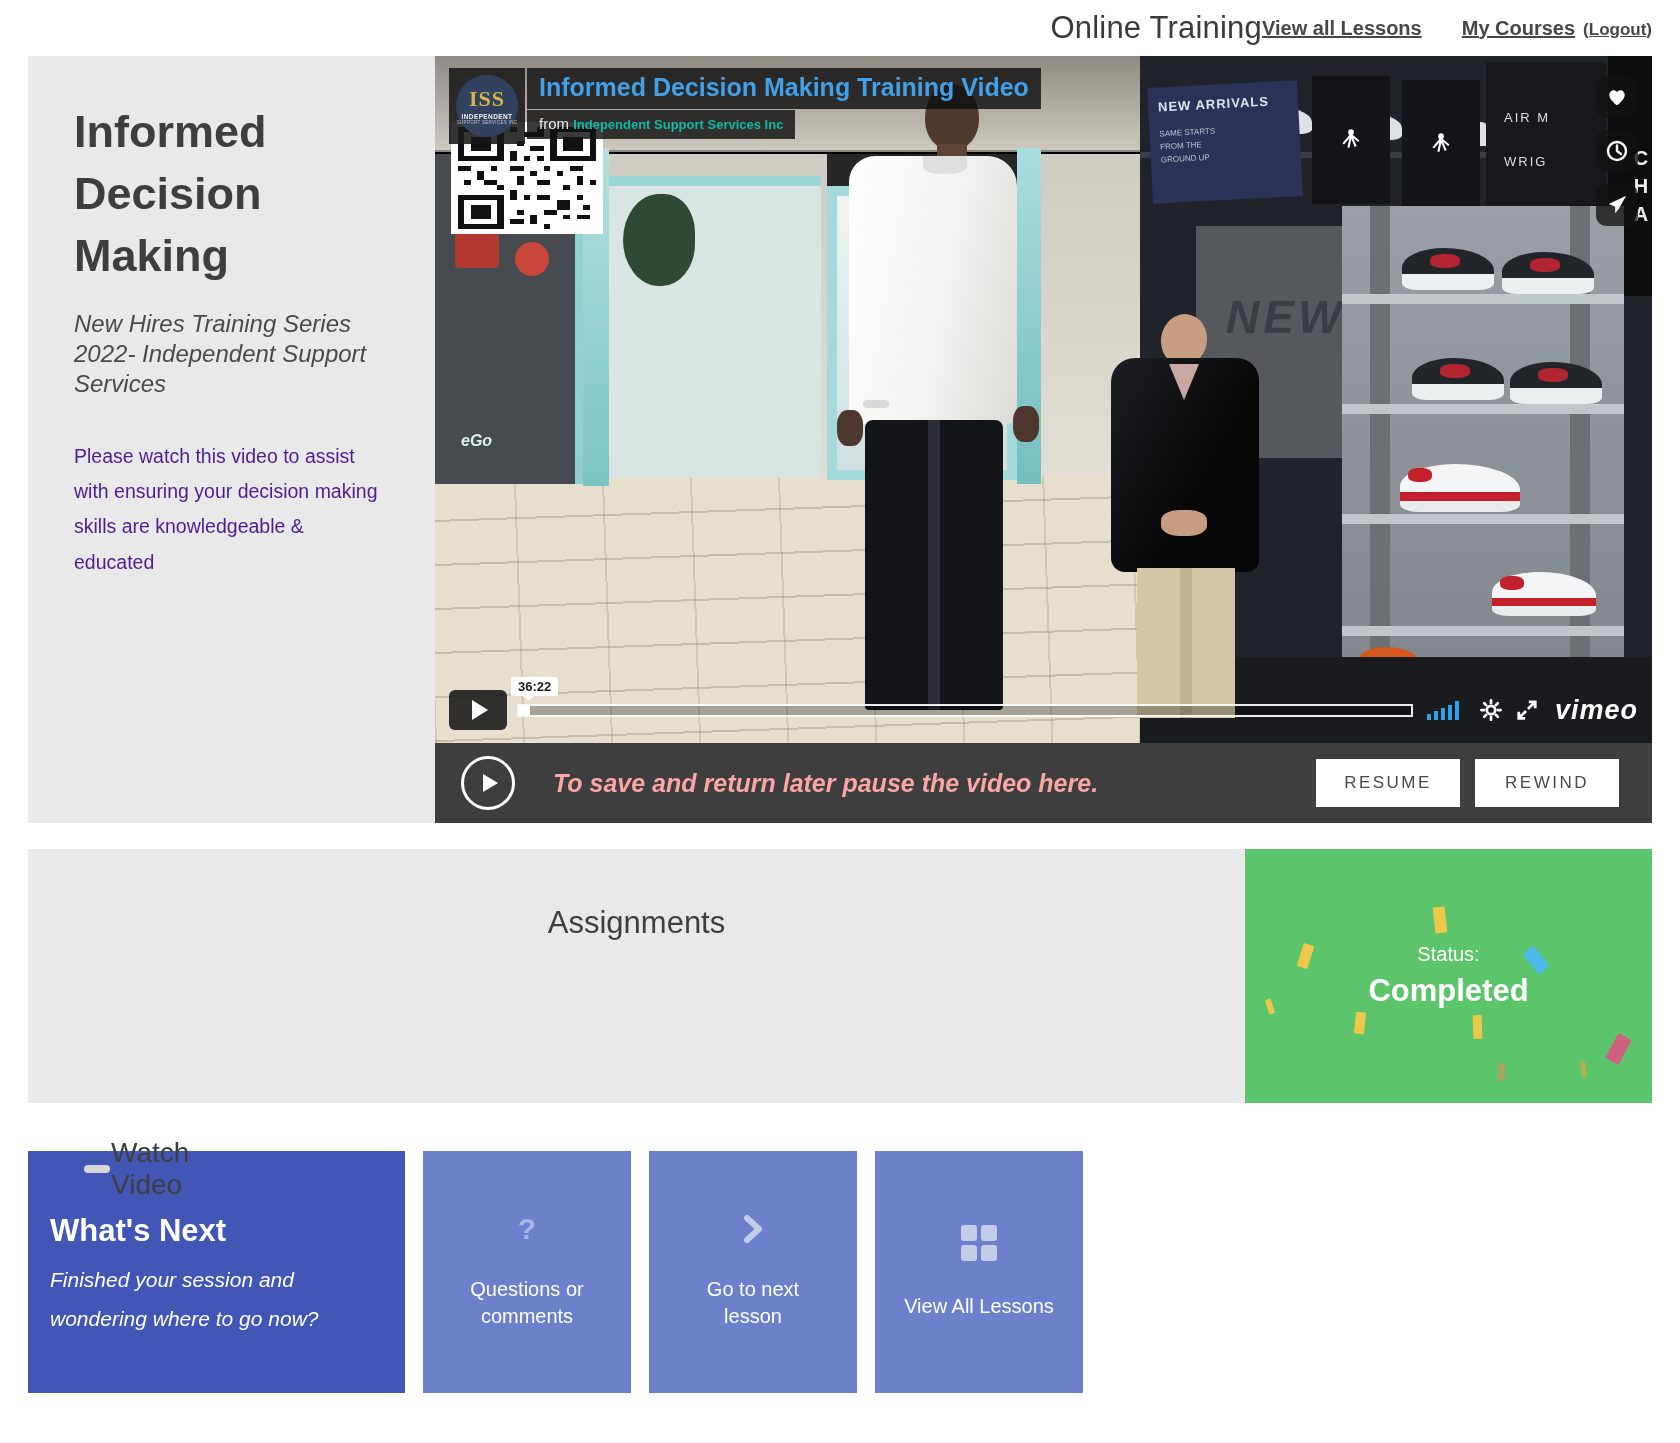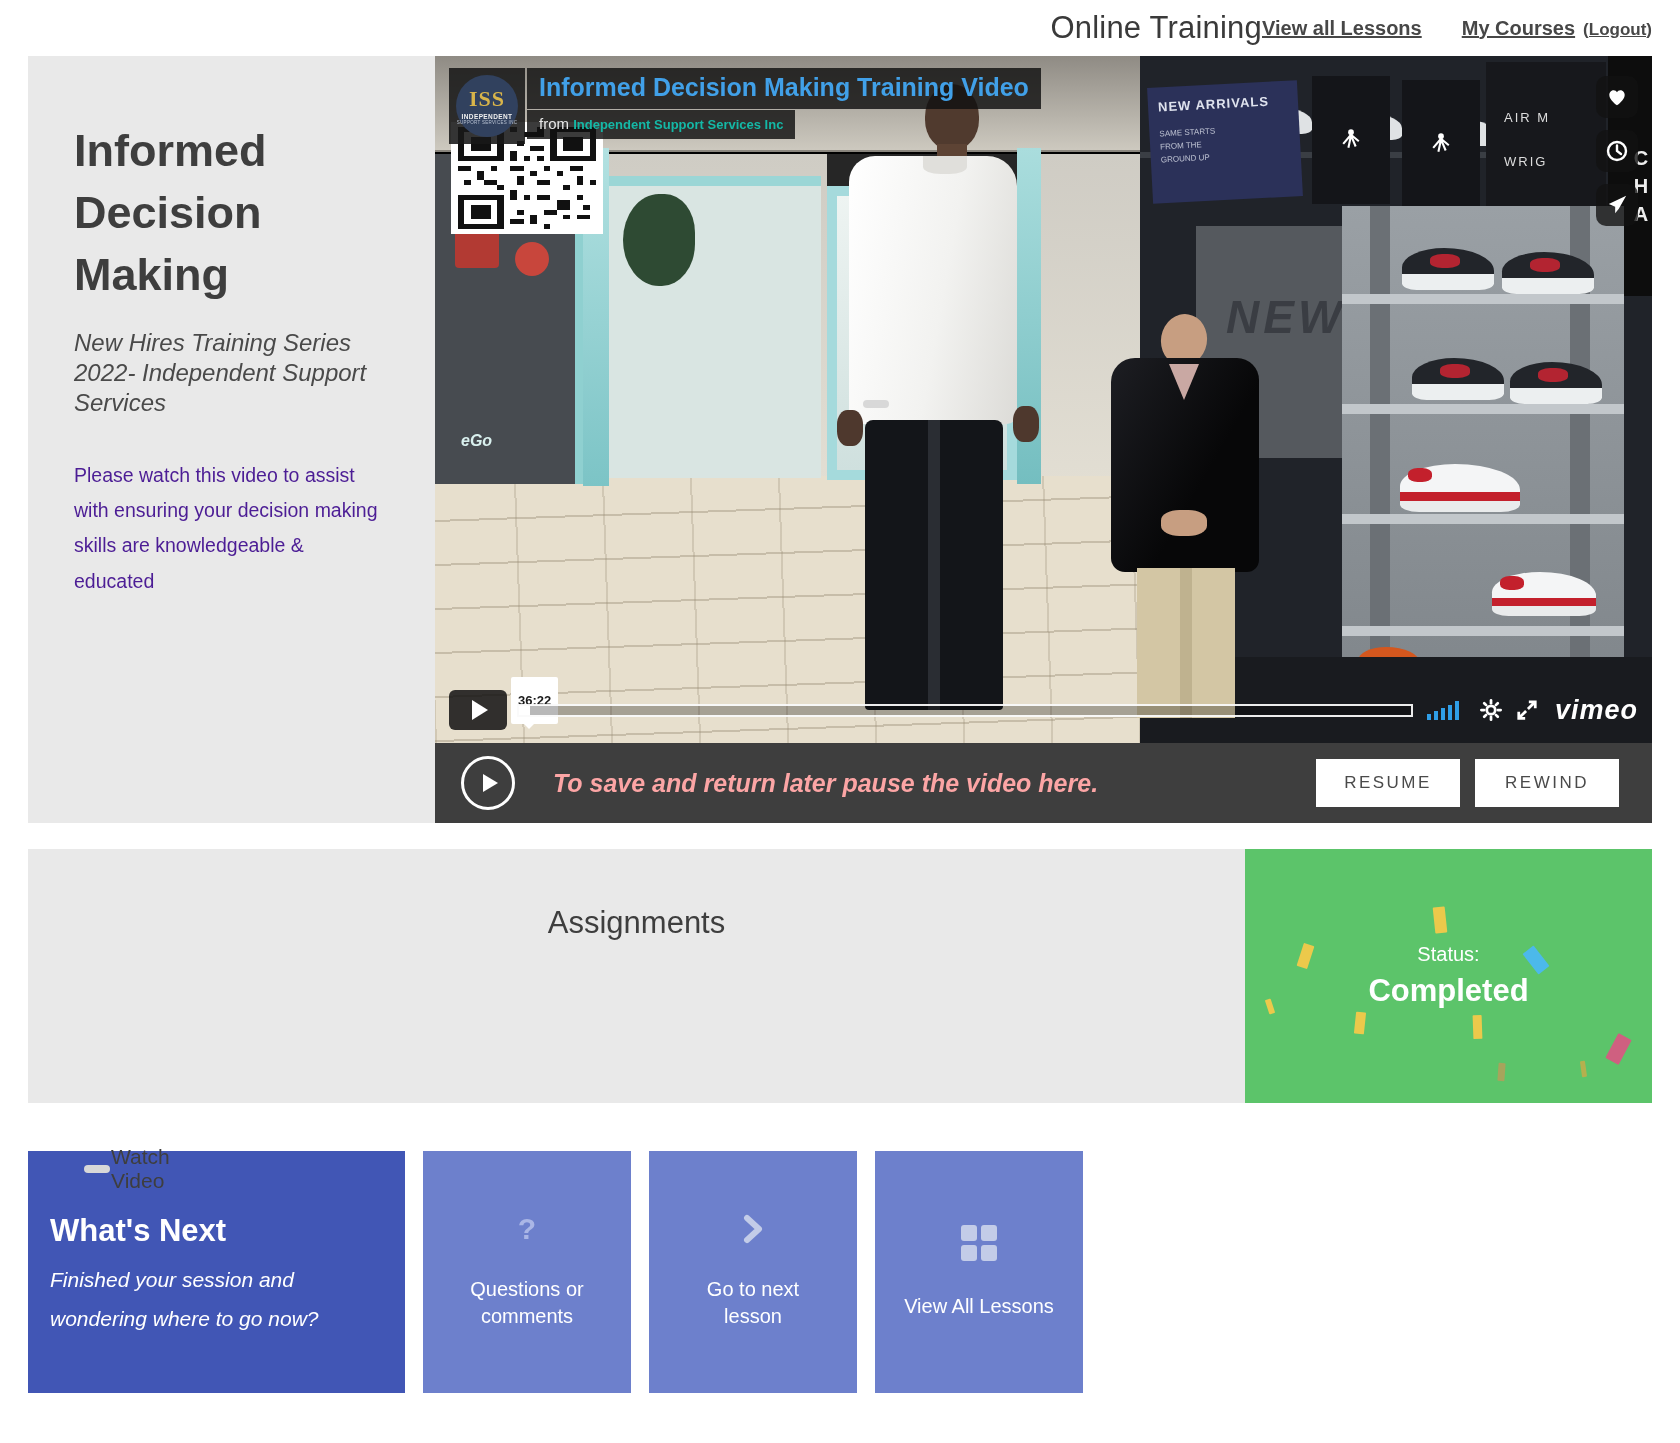--- a/index.html
+++ b/index.html
@@ -9,21 +9,21 @@
   
   .hdr { height:56px; display:flex; justify-content:flex-end; align-items:center; }
   .site-title { font-size:31px; font-weight:400; color:#3a3a3a; letter-spacing:.2px; }
   .hdr-nav { display:flex; align-items:baseline; gap:40px; }
   .hdr-link { font-size:20px; font-weight:bold; color:#474747; text-decoration:underline; cursor:pointer; }
   .hdr-sub { display:flex; align-items:baseline; gap:8px; }
   .hdr-logout { font-size:17px; font-weight:700; color:#474747; text-decoration:underline; cursor:pointer; }
 
   
   .main { display:flex; height:767px; }
-  .sidebar { width:407px; background:#e9e9e9; padding:64px 50px 0 46px; flex:none; }
+  .sidebar { width:407px; background:#e9e9e9; padding:45px 50px 0 46px; flex:none; }
   .lesson-title { font-size:45px; font-weight:bold; color:#3e3e3e; line-height:1.38; }
   .lesson-series { font-size:24px; font-style:italic; color:#4a4a4a; line-height:1.25; margin-top:22px; }
   .lesson-desc { font-size:19.5px; color:#4c1d95; line-height:1.8; margin-top:40px; }
 
   .video-col { flex:1; display:flex; flex-direction:column; }
   .player { position:relative; height:687px; background:#23262b; overflow:hidden; flex:none; }
 
   
   .sc-left { position:absolute; left:0; top:0; width:705px; height:100%; background:#000000; }
   .sc-ceil { position:absolute; left:0; top:0; width:100%; height:96px; background:linear-gradient(#8f8b84,#cdc9bf); border-bottom:2px solid #8a867e; }
@@ -96,21 +96,21 @@
   .vt-lines { margin-left:2px; }
   .vt-title { display:inline-block; background:rgba(16,16,16,.82); color:#41a0e8; font-size:25px; font-weight:bold; padding:5px 12px 7px; }
   .vt-by { display:inline-block; background:rgba(16,16,16,.82); color:#e8e8e8; font-size:15px; padding:5px 12px 7px; margin-top:1px; }
   .vt-by b { color:#14b8a6; font-size:13px; }
   .vid-actions { position:absolute; right:14px; top:20px; display:flex; flex-direction:column; gap:12px; z-index:5; }
   .va-btn { width:42px; height:42px; border-radius:10px; background:rgba(18,18,18,.78); display:flex; align-items:center; justify-content:center; cursor:pointer; }
 
   .controls { position:absolute; left:14px; right:14px; bottom:12px; height:42px; display:flex; align-items:center; z-index:5; }
   .play-btn { width:58px; height:40px; background:rgba(16,16,16,.85); border-radius:6px; display:flex; align-items:center; justify-content:center; cursor:pointer; flex:none; }
   .play-tri { width:0; height:0; border-left:16px solid #fff; border-top:10px solid transparent; border-bottom:10px solid transparent; margin-left:4px; }
-  .time-tip { position:absolute; left:62px; top:-12px; background:#fff; color:#1a1a1a; font-size:13px; font-weight:bold; padding:16px 7px; border-radius:2px; }
+  .time-tip { position:absolute; left:62px; top:-12px; background:#fff; color:#1a1a1a; font-size:13px; font-weight:bold; padding:2px 7px; border-radius:2px; }
   .time-tip::after { content:""; position:absolute; left:12px; bottom:-5px; border-left:6px solid transparent; border-right:6px solid transparent; border-top:6px solid #fff; }
   .progress { flex:1; height:13px; border:2px solid rgba(255,255,255,.92); background:rgba(0,0,0,.28); margin:0 14px 0 10px; position:relative; cursor:pointer; }
   .progress-fill { position:absolute; left:0; top:0; bottom:0; width:1.2%; background:#fff; }
   .vol { display:flex; align-items:flex-end; gap:3px; height:20px; margin-right:14px; cursor:pointer; }
   .vol i { display:block; width:4px; background:#2f9fe8; }
   .ctl-ic { margin:0 7px; cursor:pointer; display:flex; align-items:center; }
   .vimeo-logo { color:#fff; font-size:27px; font-weight:bold; font-style:italic; letter-spacing:1px; margin-left:10px; cursor:pointer; }
 
   
   .savebar { height:80px; background:#3e3e3e; display:flex; align-items:center; }
@@ -119,21 +119,21 @@
   .sb-msg { color:#fca5a5; font-size:25px; font-weight:bold; margin-left:38px; flex:1;font-style:italic; }
   .sb-btn { background:#fff; color:#4a4a4a; font-size:17px; letter-spacing:2.5px; border:none; padding:14px 0; width:144px; text-align:center; cursor:pointer; font-family:"Liberation Sans", sans-serif; }
   .sb-btn + .sb-btn { margin-left:15px; }
   .sb-btn:last-child { margin-right:33px; }
 
   
   .assign-row { display:flex; margin-top:26px; height:254px;justify-content:space-between; }
   .assign { width:1217px; background:#e9e9e9; position:relative; flex:none; }
   .assign-title { font-size:31px; font-weight:400; color:#3e3e3e; text-align:center; padding-top:56px; }
   .watch { position:absolute; left:56px; bottom:38px; display:flex; align-items:center; gap:27px; }
-  .watch-label { font-size:21px; color:#3e3e3e; }
+  .watch-label { font-size:28px; color:#3e3e3e; }
   .status-box { flex:1; background:#5cc46a; position:relative; overflow:hidden; color:#fff; display:flex; flex-direction:column; align-items:center; justify-content:center; }
   .status-label { font-size:20px; }
   .status-value { font-size:31px; font-weight:bold; margin-top:7px; }
   .cf { position:absolute; border-radius:1px; }
   .cf1 { left:55px; top:95px; width:11px; height:24px; background:#ecc94b; transform:rotate(18deg); }
   .cf2 { left:189px; top:58px; width:12px; height:26px; background:#ecc94b; transform:rotate(-6deg); }
   .cf3 { left:284px; top:98px; width:14px; height:26px; background:#4cb9ea; transform:rotate(-38deg); }
   .cf4 { left:110px; top:163px; width:10px; height:22px; background:#ecc94b; transform:rotate(6deg); }
   .cf5 { left:228px; top:166px; width:9px; height:24px; background:#ecc94b; transform:rotate(-2deg); }
   .cf6 { left:366px; top:186px; width:15px; height:28px; background:#cf6080; transform:rotate(28deg); }

